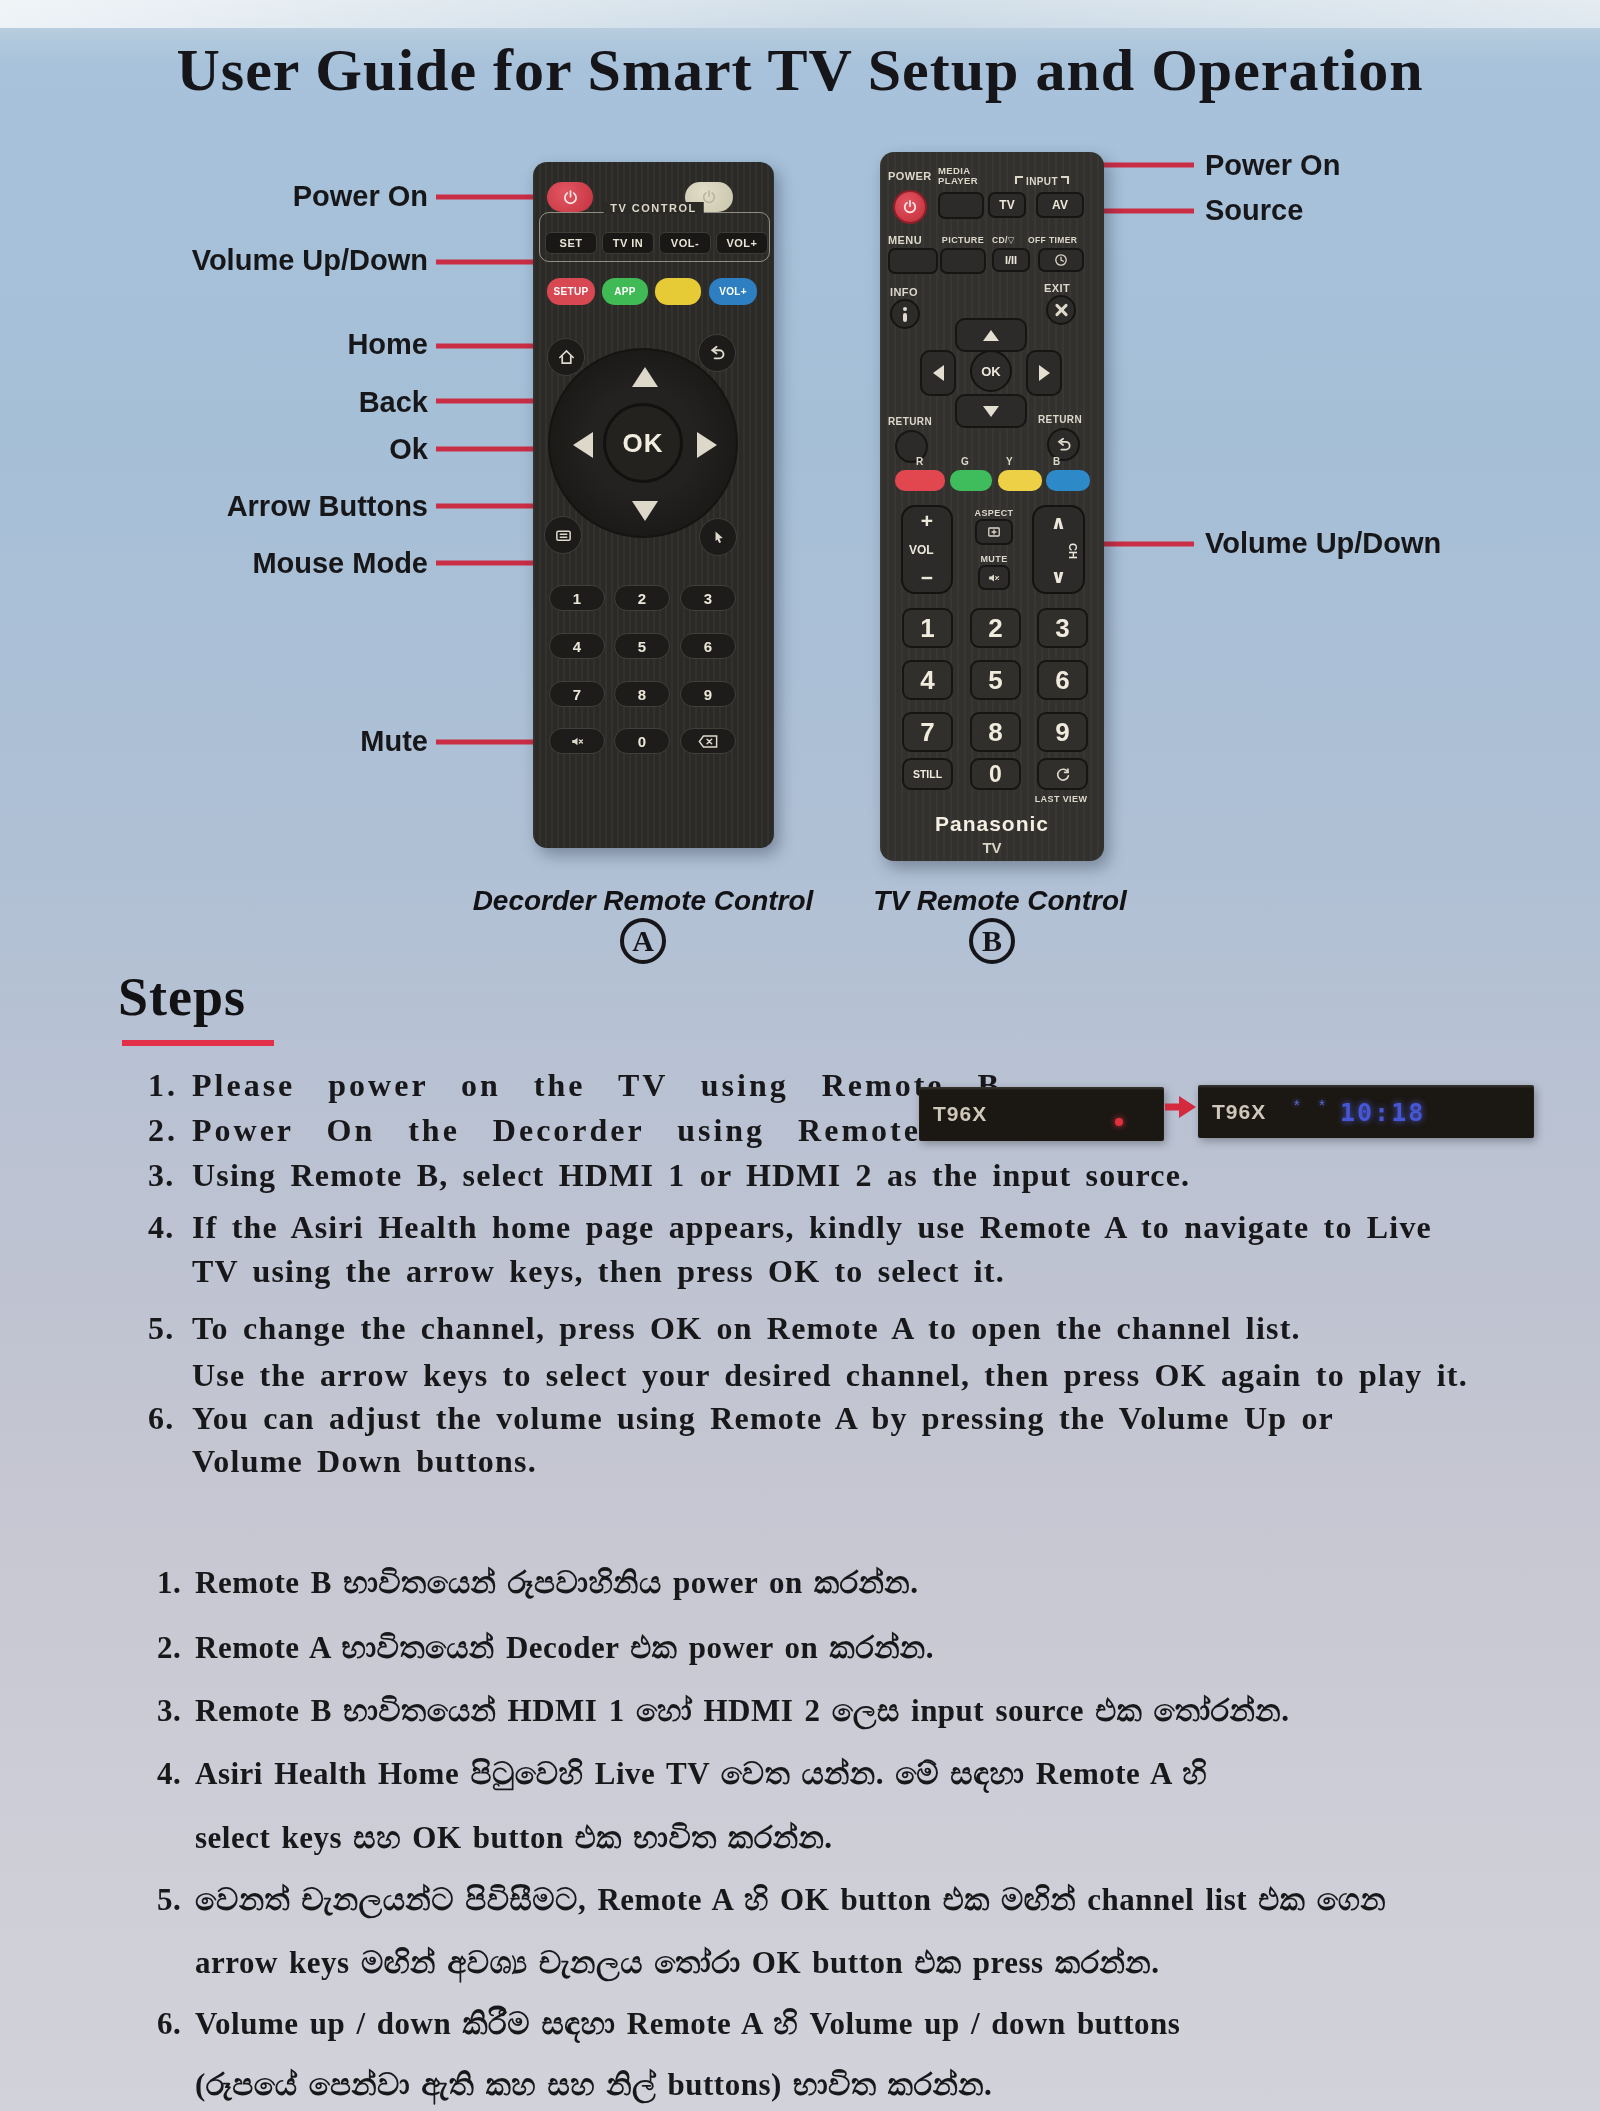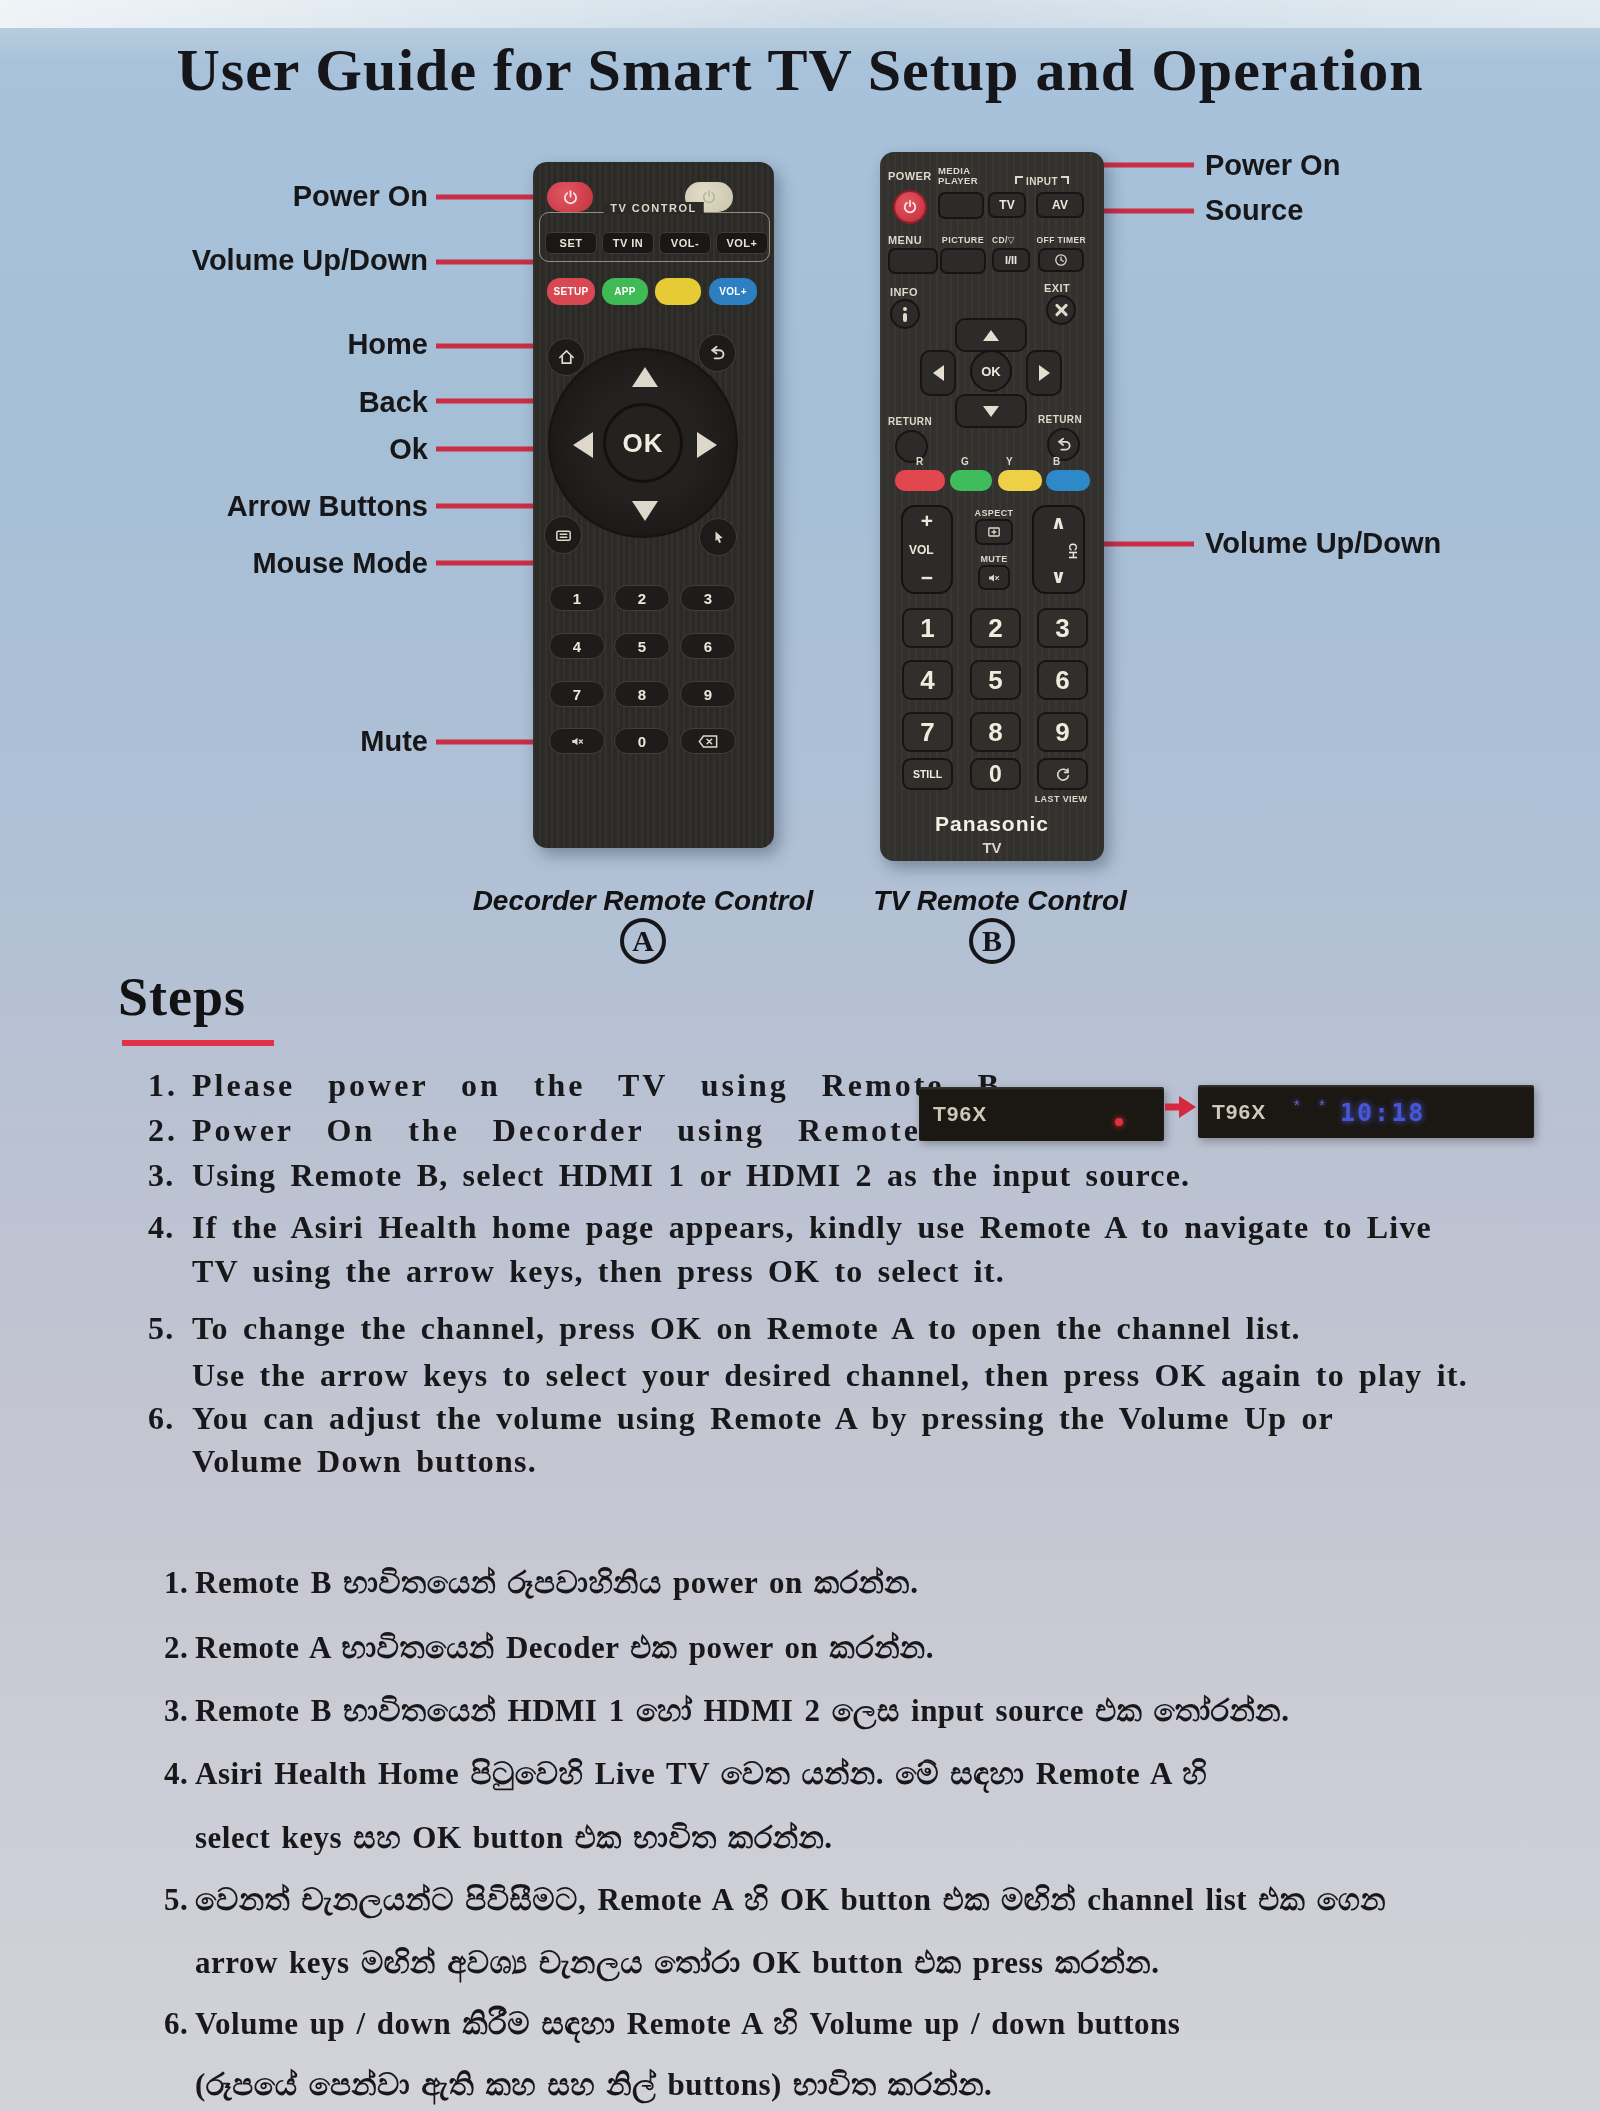--- a/index.html
+++ b/index.html
@@ -15,21 +15,21 @@
   .albl.left{left:0;width:428px;text-align:right;}
   .albl.right{left:1205px;text-align:left;}
   #stepsHeading{position:absolute;left:118px;top:966px;font-family:"Liberation Serif","DejaVu Serif",serif;
     font-weight:bold;font-size:54px;color:#121214;letter-spacing:1px;}
   #stepsUnderline{position:absolute;left:122px;top:1040px;width:152px;height:6px;background:#e23048;}
   .step-line{position:absolute;left:148px;white-space:nowrap;font-family:"Liberation Serif","DejaVu Serif",serif;
     font-weight:bold;font-size:32px;color:#18181b;letter-spacing:1.2px;word-spacing:5px;}
   .step-line .num{display:inline-block;width:44px;}
   .sp-wide{letter-spacing:3px;word-spacing:22px;}
   .sin-line{position:absolute;left:157px;white-space:nowrap;font-family:"Liberation Serif","DejaVu Serif",serif;
-    font-weight:bold;font-size:31px;color:#18181b;letter-spacing:.5px;word-spacing:3px;text-align:center;}
+    font-weight:bold;font-size:31px;color:#18181b;letter-spacing:.5px;word-spacing:3px;}
   .sin-line .num{display:inline-block;width:38px;}
   .caption{position:absolute;font-style:italic;font-weight:bold;font-size:28px;color:#131316;text-align:center;}
   .badge{position:absolute;width:46px;height:46px;border:4px solid #16161a;border-radius:50%;
     display:flex;align-items:center;justify-content:center;font-family:"Liberation Serif","DejaVu Serif",serif;
     font-weight:bold;font-size:30px;color:#16161a;box-sizing:border-box;}
   
   #ann{position:absolute;left:0;top:0;pointer-events:none;}
   
   .remote{position:absolute;border-radius:14px;box-shadow:5px 7px 16px rgba(20,30,50,.35);
     background:repeating-linear-gradient(90deg,rgba(255,255,255,.035) 0 2px,rgba(0,0,0,0) 2px 6px),#2b2a27;}
@@ -269,21 +269,21 @@
       </div>
     <div class="bbtn" style="left:156px;top:40px;width:48px;height:26px">
         <span>AV</span>
       </div>
 
     <div class="blbl" style="left:8px;top:82px;font-size:11px">MENU</div>
     <div class="bbtn" style="left:8px;top:96px;width:50px;height:26px"></div>
     <div class="blbl" style="left:60px;top:83px;width:46px;font-size:9px;text-align:center">PICTURE</div>
     <div class="bbtn" style="left:60px;top:96px;width:46px;height:26px"></div>
     <div class="blbl" style="left:112px;top:83px;font-size:8.5px">CD/▽</div>
-    <div class="blbl" style="left:148px;top:83px;width:58px;font-size:8.5px;text-align:right">OFF TIMER</div>
+    <div class="blbl" style="left:148px;top:83px;width:58px;font-size:8.5px;text-align:left">OFF TIMER</div>
     <div class="bbtn" style="left:112px;top:96px;width:38px;height:24px;font-size:11px">
         <span>I/II</span>
       </div>
     <div class="bbtn" style="left:158px;top:96px;width:46px;height:24px">
       <svg class="ic" width="16" height="16" viewBox="0 0 20 20" stroke="#ded9cb" stroke-width="1.6" fill="none" stroke-linecap="round">
           <circle cx="10" cy="10" r="6.5"></circle>
           <path d="M10 6.5 V10 L13 11.5"></path>
         </svg>
     </div>
 

